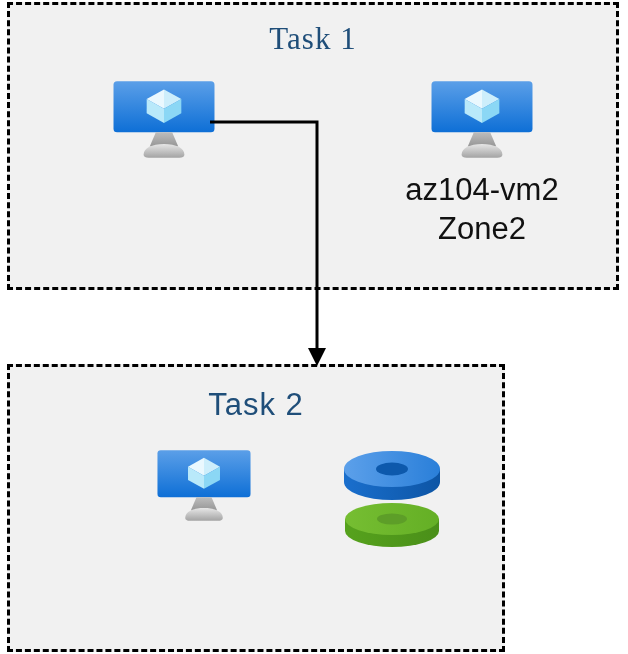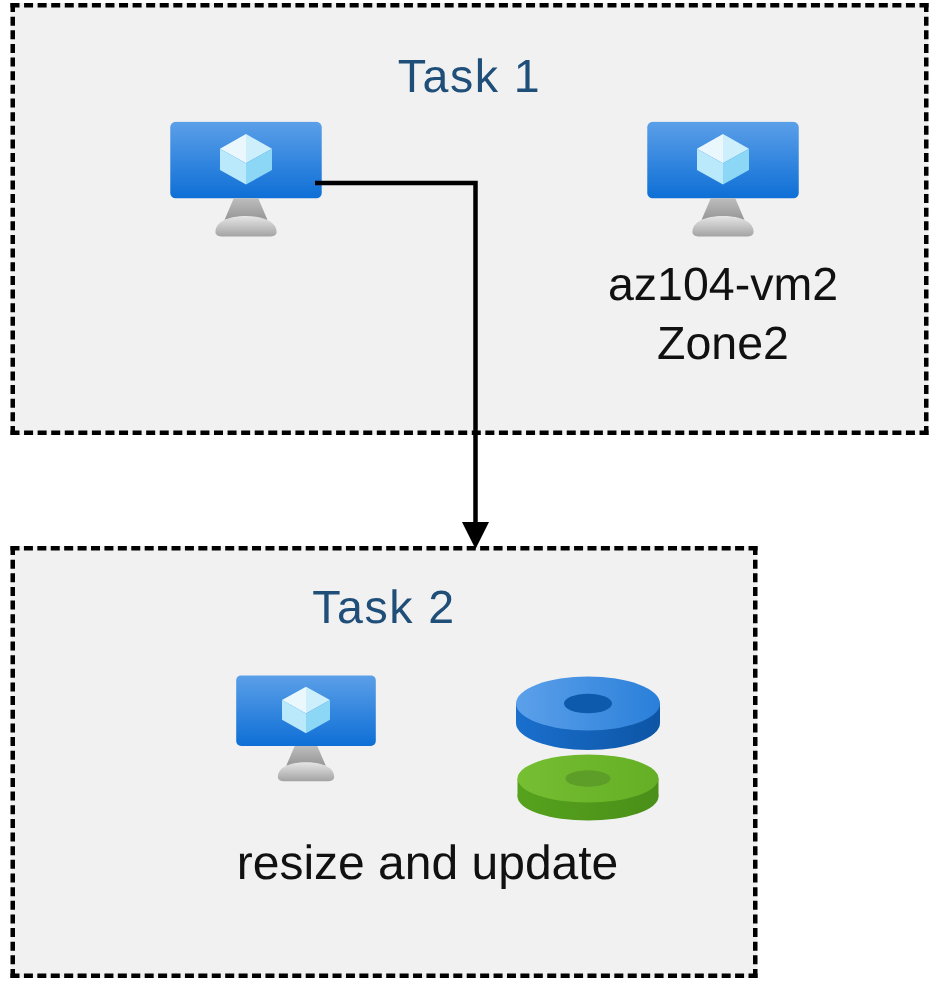--- a/index.html
+++ b/index.html
@@ -10,21 +10,21 @@
   .task-box{
     position:absolute;box-sizing:border-box;
     background:#f1f1f1;border:3px dashed #000000;
   }
   #task1-box{left:7px;top:2px;width:612px;height:288px;}
   #task2-box{left:7px;top:364px;width:498px;height:288px;}
   .task-title{
     text-align:center;font-size:31px;color:#1f4e79;
     letter-spacing:1px;
   }
-  #task1-box .task-title{margin-top:28px;}
+  #task1-box .task-title{margin-top:16px;font-family:Liberation Serif, serif;}
   #task2-box .task-title{margin-top:20px;}
   .vm-group{position:absolute;width:240px;text-align:center;}
   .vm-group .vm-icon{display:block;margin:0 auto;}
   .vm-label{margin-top:11px;font-size:31px;line-height:39px;color:#111111;}
   #vm-group-1{left:34px;top:76px;}
   #vm-group-2{left:352px;top:76px;}
   #task2-vm-icon{position:absolute;left:147px;top:83px;}
   #task2-disks-icon{position:absolute;left:332px;top:81px;}
   #task2-caption{
     position:absolute;left:95px;top:190px;width:360px;
@@ -130,14 +130,13 @@
     <ellipse cx="49" cy="83" rx="47" ry="16" fill="url(#gDiskGreenSide)"></ellipse>
     <ellipse cx="49" cy="71" rx="47" ry="16" fill="url(#gDiskGreenTop)"></ellipse>
     <ellipse cx="49" cy="71" rx="15" ry="5.5" fill="#5d9e28"></ellipse>
 
     <rect x="1" y="21" width="96" height="13" fill="url(#gDiskBlueSide)"></rect>
     <ellipse cx="49" cy="34" rx="48" ry="18" fill="url(#gDiskBlueSide)"></ellipse>
     <ellipse cx="49" cy="21" rx="48" ry="18" fill="url(#gDiskBlueTop)"></ellipse>
     <ellipse cx="49" cy="21" rx="16" ry="6.5" fill="#0d59ac"></ellipse>
   </svg>
 
-  <div id="task2-caption">resize and update</div>
 </div>
 
 </body></html>

